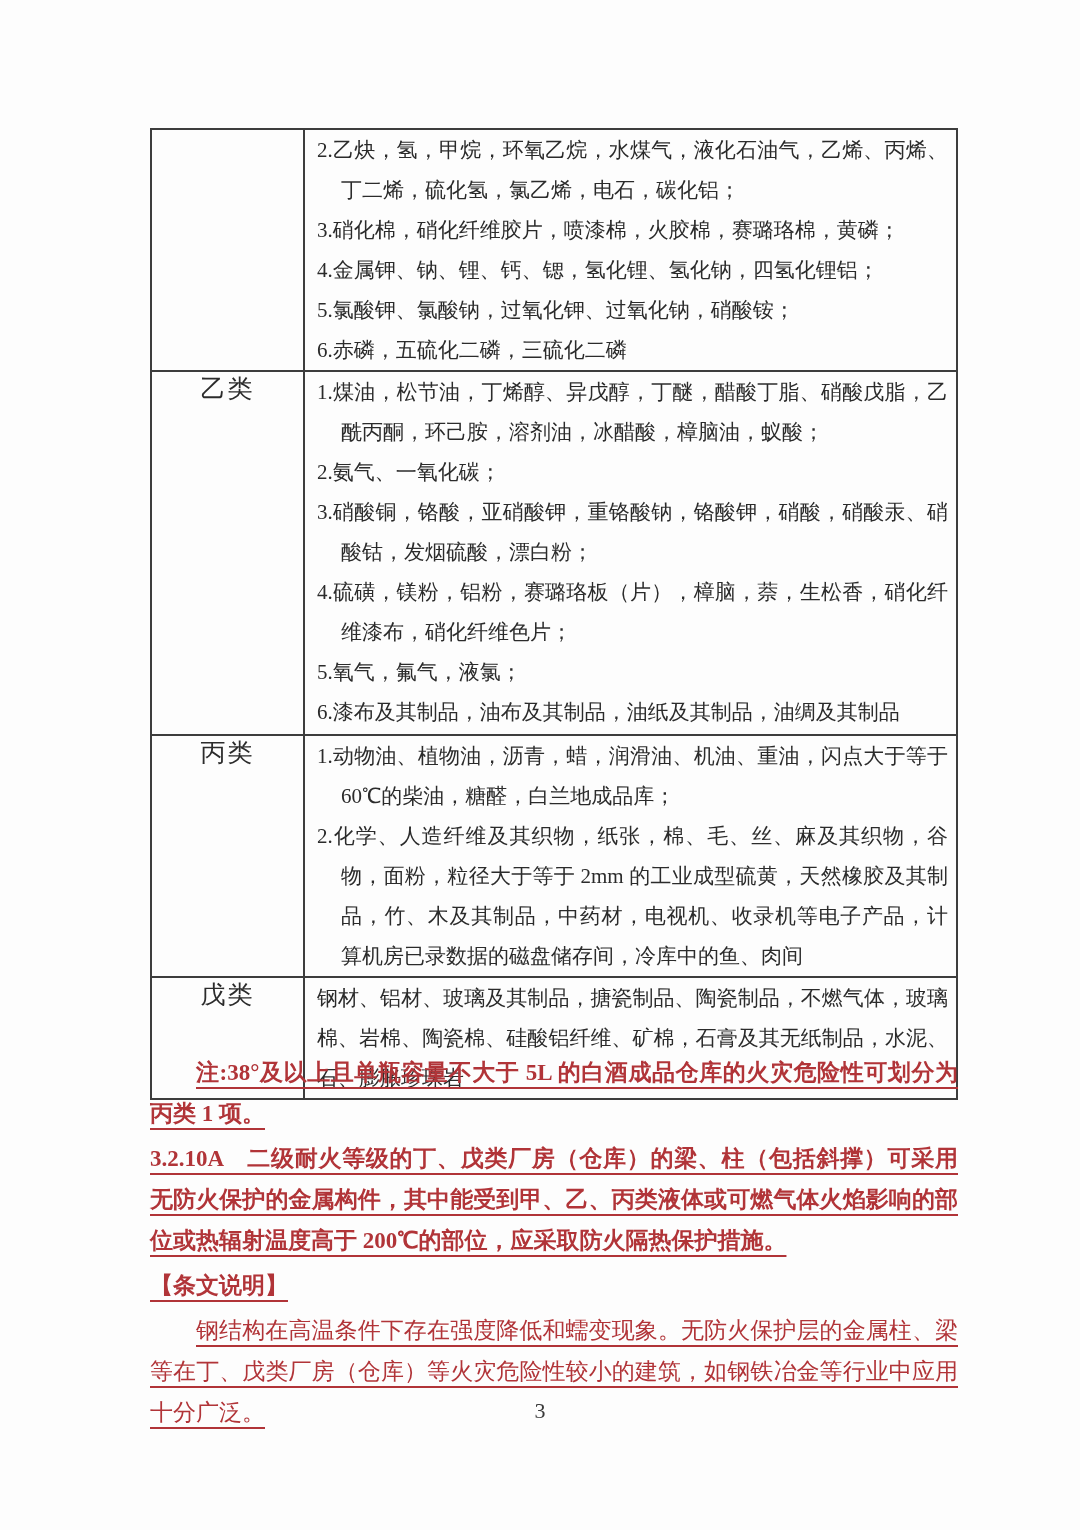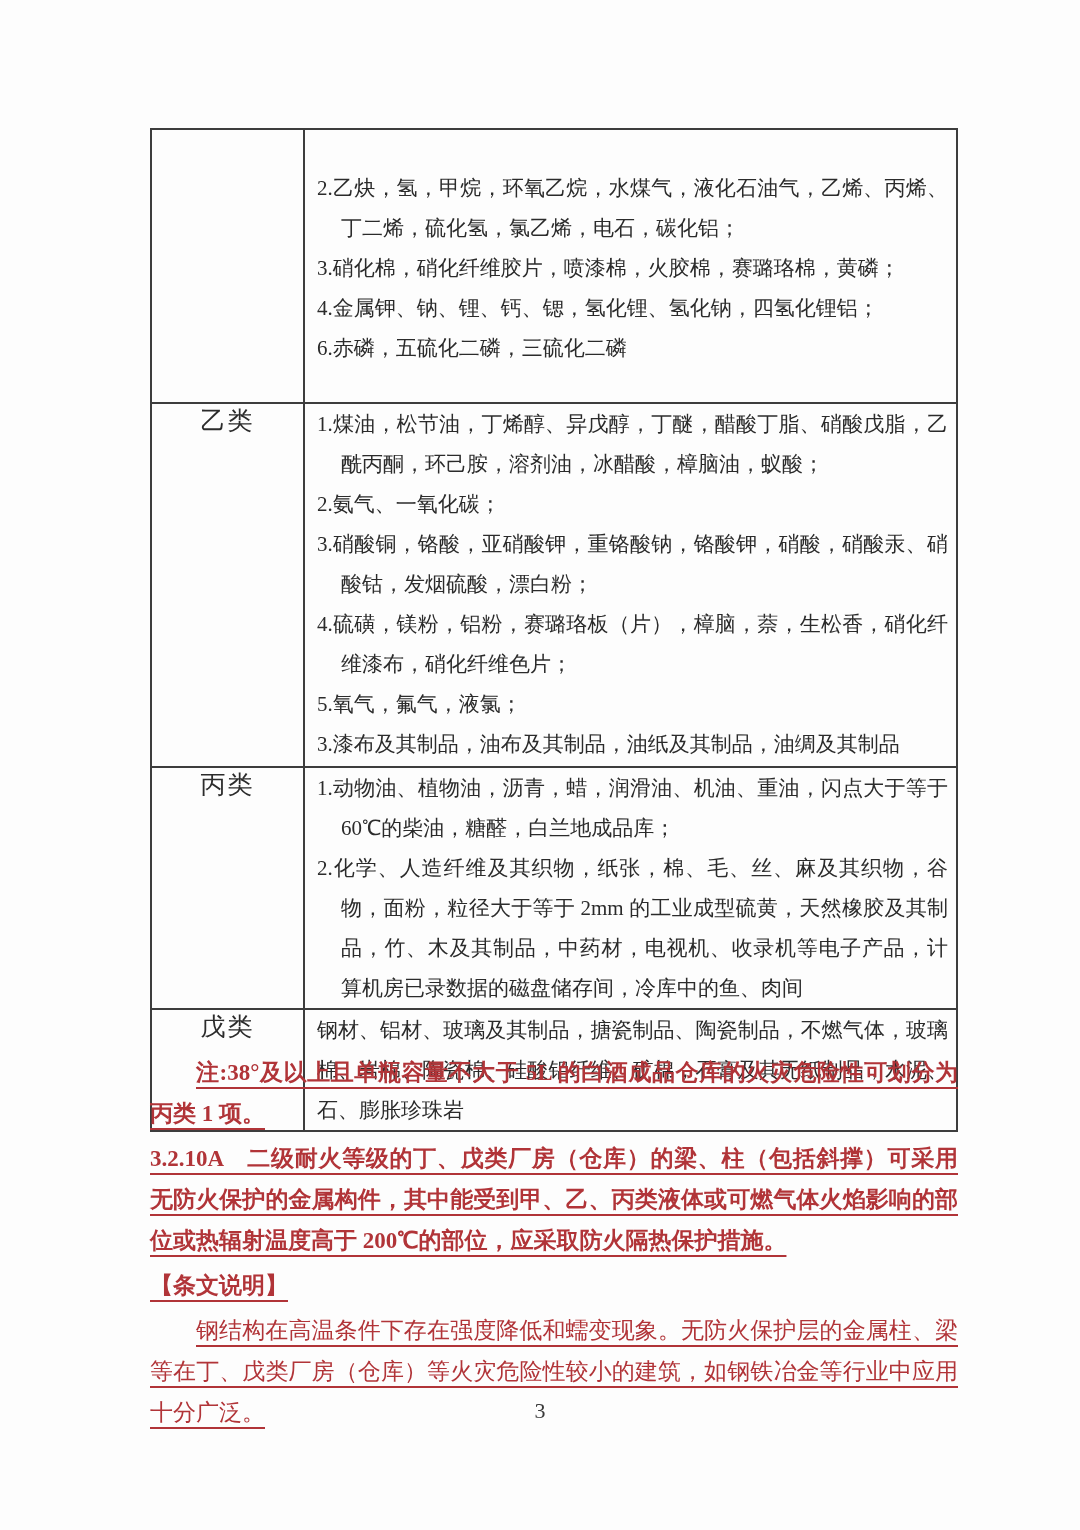--- a/index.html
+++ b/index.html
@@ -38,21 +38,21 @@
     color:#2b2b2b;
   }
   .content-cell {
     flex:1 1 auto;
     padding:0 8px 0 12px;
     font-size:21px;
     line-height:40px;
     text-align:justify;
     color:#2b2b2b;
   }
-  .row-a .content-cell { min-height:234px;margin-top:38px; }
+  .row-a .content-cell { min-height:234px; }
   .row-b .content-cell { min-height:362px; }
   .row-c .content-cell { min-height:196px; }
   .row-d .content-cell { min-height:40px; }
   .row-e .content-cell { min-height:78px; }
   .item {
     padding-left:24px;
     text-indent:-24px;
   }
   .item-plain { padding-left:0; text-indent:0; }
 
@@ -95,35 +95,36 @@
   <div class="doc-table">
 
     <div class="trow row-a">
       <div class="label-cell">
         <span></span>
       </div>
       <div class="content-cell">
         <div class="item">2.乙炔，氢，甲烷，环氧乙烷，水煤气，液化石油气，乙烯、丙烯、丁二烯，硫化氢，氯乙烯，电石，碳化铝；</div>
         <div class="item">3.硝化棉，硝化纤维胶片，喷漆棉，火胶棉，赛璐珞棉，黄磷；</div>
         <div class="item">4.金属钾、钠、锂、钙、锶，氢化锂、氢化钠，四氢化锂铝；</div>
+        <div class="item">5.氯酸钾、氯酸钠，过氧化钾、过氧化钠，硝酸铵；</div>
         <div class="item">6.赤磷，五硫化二磷，三硫化二磷</div>
       </div>
     </div>
 
     <div class="trow row-b">
       <div class="label-cell">
         <span>乙类</span>
       </div>
       <div class="content-cell">
         <div class="item">1.煤油，松节油，丁烯醇、异戊醇，丁醚，醋酸丁脂、硝酸戊脂，乙酰丙酮，环己胺，溶剂油，冰醋酸，樟脑油，蚁酸；</div>
         <div class="item">2.氨气、一氧化碳；</div>
         <div class="item">3.硝酸铜，铬酸，亚硝酸钾，重铬酸钠，铬酸钾，硝酸，硝酸汞、硝酸钴，发烟硫酸，漂白粉；</div>
         <div class="item">4.硫磺，镁粉，铝粉，赛璐珞板（片），樟脑，萘，生松香，硝化纤维漆布，硝化纤维色片；</div>
         <div class="item">5.氧气，氟气，液氯；</div>
-        <div class="item">3.漆布及其制品，油布及其制品，油纸及其制品，油绸及其制品</div>
+        <div class="item">6.漆布及其制品，油布及其制品，油纸及其制品，油绸及其制品</div>
       </div>
     </div>
 
     <div class="trow row-c">
       <div class="label-cell">
         <span>丙类</span>
       </div>
       <div class="content-cell">
         <div class="item">1.动物油、植物油，沥青，蜡，润滑油、机油、重油，闪点大于等于 60℃的柴油，糖醛，白兰地成品库；</div>
         <div class="item">2.化学、人造纤维及其织物，纸张，棉、毛、丝、麻及其织物，谷物，面粉，粒径大于等于 2mm 的工业成型硫黄，天然橡胶及其制品，竹、木及其制品，中药材，电视机、收录机等电子产品，计算机房已录数据的磁盘储存间，冷库中的鱼、肉间</div>

